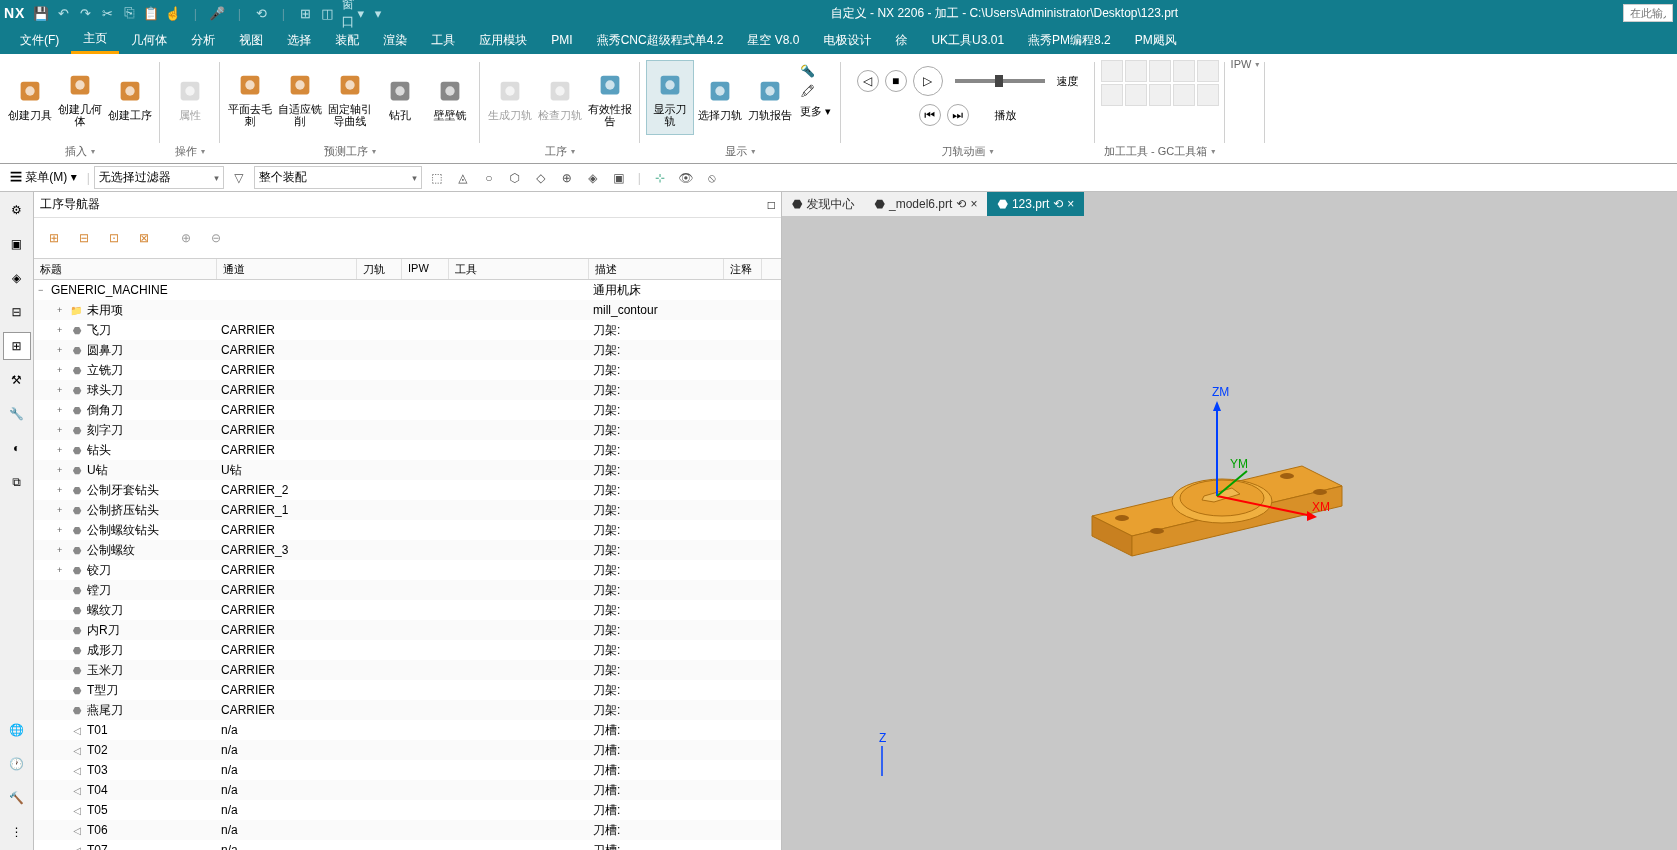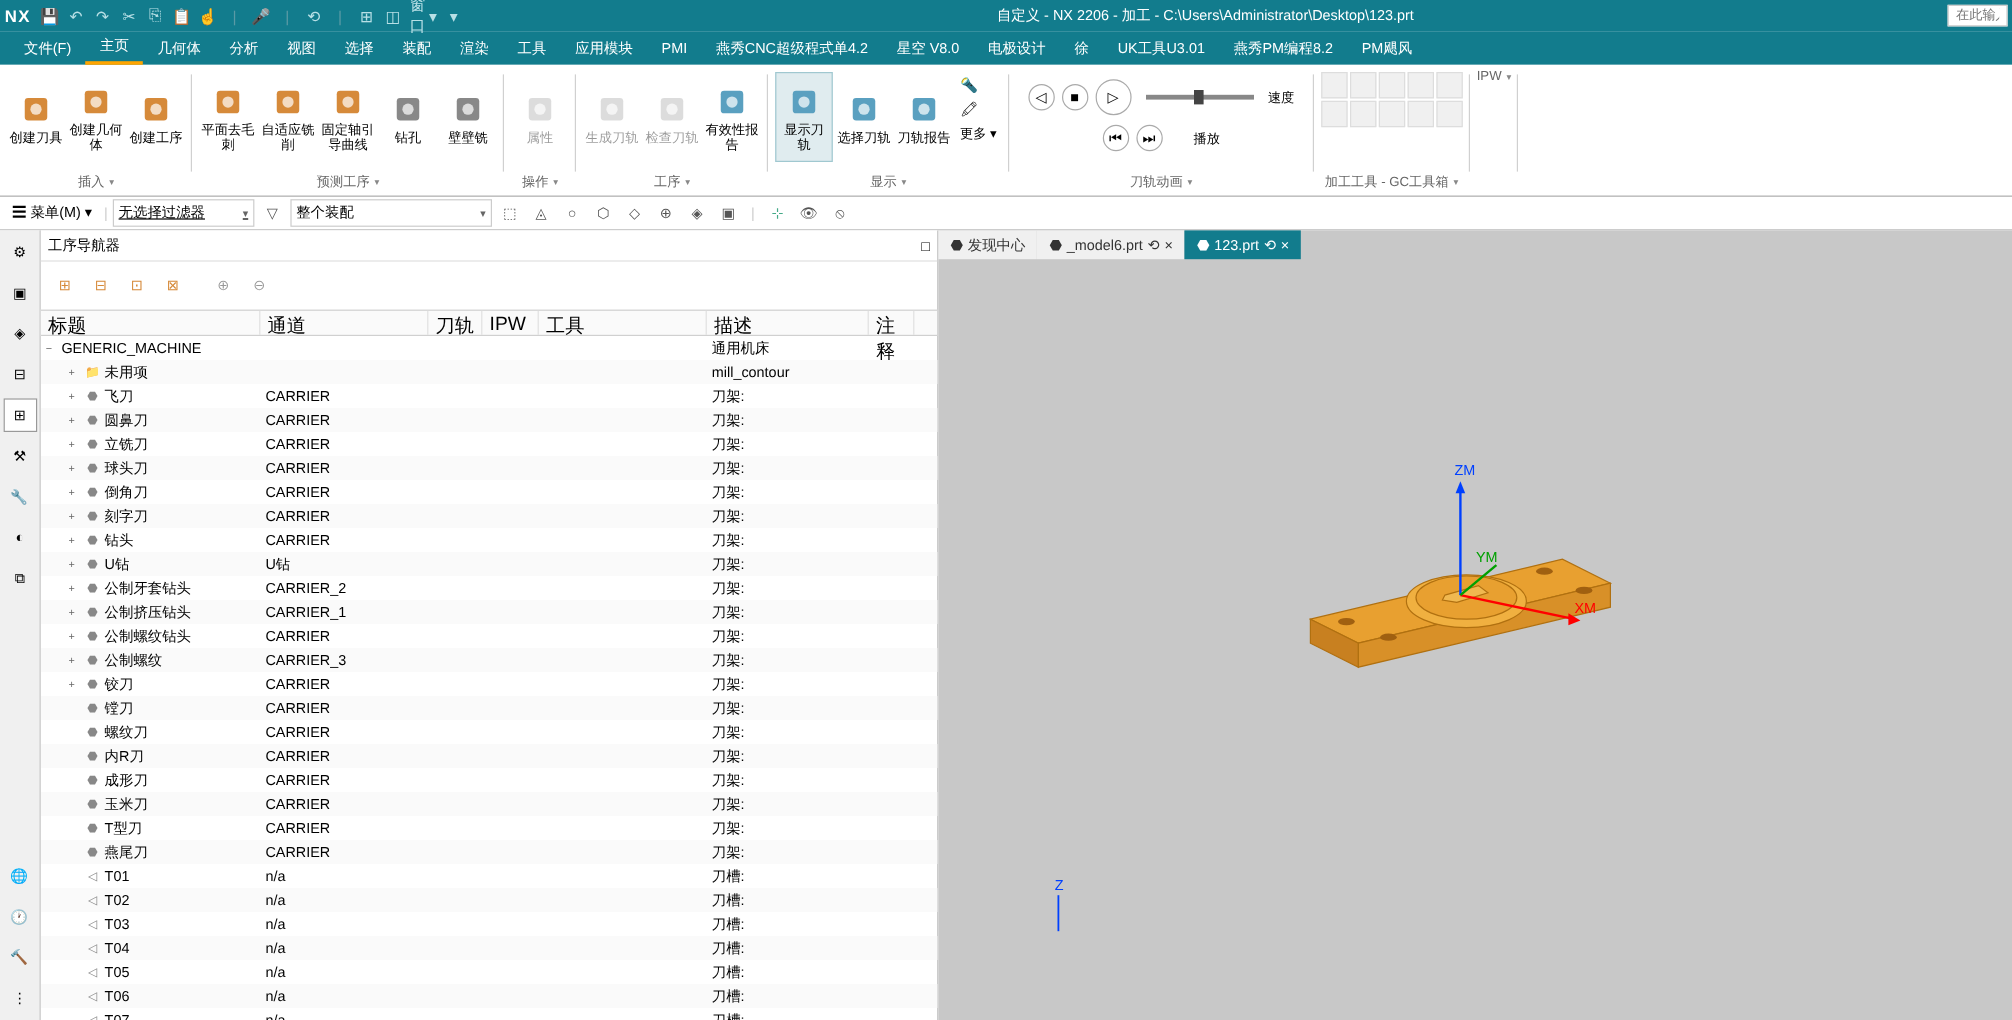--- a/index.html
+++ b/index.html
@@ -28,21 +28,21 @@
 .dropdown::after{content:'▾';color:#666;margin-left:4px;font-size:9px;}
 .tool-icon{width:22px;height:22px;display:flex;align-items:center;justify-content:center;color:#555;}
 .main{display:flex;height:calc(100vh - 192px);}
 .left-rail{width:34px;background:#f0f0f0;border-right:1px solid #c0c0c0;display:flex;flex-direction:column;align-items:center;padding-top:4px;gap:2px;}
 .rail-btn{width:28px;height:28px;display:flex;align-items:center;justify-content:center;margin-bottom:4px;}
 .nav-panel{width:748px;background:#fff;border-right:1px solid #c0c0c0;display:flex;flex-direction:column;}
 .nav-header{height:26px;display:flex;align-items:center;justify-content:space-between;padding:0 6px;border-bottom:1px solid #e0e0e0;}
 .nav-toolbar{height:40px;display:flex;align-items:center;padding:0 6px;gap:2px;}
 .nav-tool-btn{width:28px;height:28px;display:flex;align-items:center;justify-content:center;border:1px solid transparent;}
 .grid-header{height:22px;background:#fafafa;display:flex;border-top:1px solid #d0d0d0;border-bottom:1px solid #d0d0d0;}
-.grid-col{padding:3px 6px;border-right:1px solid #e0e0e0;font-size:16px;}
+.grid-col{padding:3px 6px;border-right:1px solid #e0e0e0;font-size:11px;}
 .col1{width:183px;}
 .col2{width:140px;}
 .col3{width:45px;}
 .col4{width:47px;}
 .col5{width:140px;}
 .col6{width:135px;}
 .col7{width:38px;}
 .grid-body{flex:1;overflow-y:auto;}
 .grid-row{height:20px;display:flex;align-items:center;font-size:11px;}
 .grid-row:nth-child(even){background:#fafafa;}
@@ -138,20 +138,34 @@
               <circle cx="16" cy="16" r="5" fill="#fff" opacity="0.7"></circle>
             </svg>
           </div>
           <div class="ribbon-btn-label">创建工序</div>
         </div>
       </div>
       <div class="ribbon-group-label">插入</div>
     </div>
     <div class="ribbon-group">
       <div class="ribbon-buttons">
+        <div class="ribbon-btn disabled">
+          <div class="ribbon-btn-icon">
+            <svg class="svg-icon" viewBox="0 0 32 32">
+              <rect x="6" y="6" width="20" height="20" fill="#aaa" rx="3"></rect>
+              <circle cx="16" cy="16" r="5" fill="#fff" opacity="0.7"></circle>
+            </svg>
+          </div>
+          <div class="ribbon-btn-label">属性</div>
+        </div>
+      </div>
+      <div class="ribbon-group-label">操作</div>
+    </div>
+    <div class="ribbon-group">
+      <div class="ribbon-buttons">
         <div class="ribbon-btn">
           <div class="ribbon-btn-icon">
             <svg class="svg-icon" viewBox="0 0 32 32">
               <rect x="6" y="6" width="20" height="20" fill="#d68a3a" rx="3"></rect>
               <circle cx="16" cy="16" r="5" fill="#fff" opacity="0.7"></circle>
             </svg>
           </div>
           <div class="ribbon-btn-label">平面去毛刺</div>
         </div>
         <div class="ribbon-btn">
@@ -185,34 +199,20 @@
           <div class="ribbon-btn-icon">
             <svg class="svg-icon" viewBox="0 0 32 32">
               <rect x="6" y="6" width="20" height="20" fill="#888" rx="3"></rect>
               <circle cx="16" cy="16" r="5" fill="#fff" opacity="0.7"></circle>
             </svg>
           </div>
           <div class="ribbon-btn-label">壁壁铣</div>
         </div>
       </div>
       <div class="ribbon-group-label">预测工序</div>
-    </div>
-    <div class="ribbon-group">
-      <div class="ribbon-buttons">
-        <div class="ribbon-btn disabled">
-          <div class="ribbon-btn-icon">
-            <svg class="svg-icon" viewBox="0 0 32 32">
-              <rect x="6" y="6" width="20" height="20" fill="#aaa" rx="3"></rect>
-              <circle cx="16" cy="16" r="5" fill="#fff" opacity="0.7"></circle>
-            </svg>
-          </div>
-          <div class="ribbon-btn-label">属性</div>
-        </div>
-      </div>
-      <div class="ribbon-group-label">操作</div>
     </div>
     <div class="ribbon-group">
       <div class="ribbon-buttons">
         <div class="ribbon-btn disabled">
           <div class="ribbon-btn-icon">
             <svg class="svg-icon" viewBox="0 0 32 32">
               <rect x="6" y="6" width="20" height="20" fill="#aaa" rx="3"></rect>
               <circle cx="16" cy="16" r="5" fill="#fff" opacity="0.7"></circle>
             </svg>
           </div>
@@ -315,21 +315,21 @@
       <div class="ribbon-group-label">加工工具 - GC工具箱</div>
     </div>
     <div class="ribbon-group">
       <div class="ribbon-group-label">IPW</div>
     </div>
   </div>
 
 <div class="toolbar-row">
   <span style="padding:2px 6px;">☰ <span>菜单(M)</span> ▾</span>
   <span style="color:#ccc;">|</span>
-  <div class="dropdown" style="width:118px;text-decoration:underline;">
+  <div class="dropdown" style="width:130px;">
       <span>无选择过滤器</span>
     </div>
   <span class="tool-icon">▽</span>
   <div class="dropdown" style="width:168px;">
       <span>整个装配</span>
     </div>
   <span class="tool-icon">⬚</span>
   <span class="tool-icon">◬</span>
   <span class="tool-icon">○</span>
   <span class="tool-icon">⬡</span>

